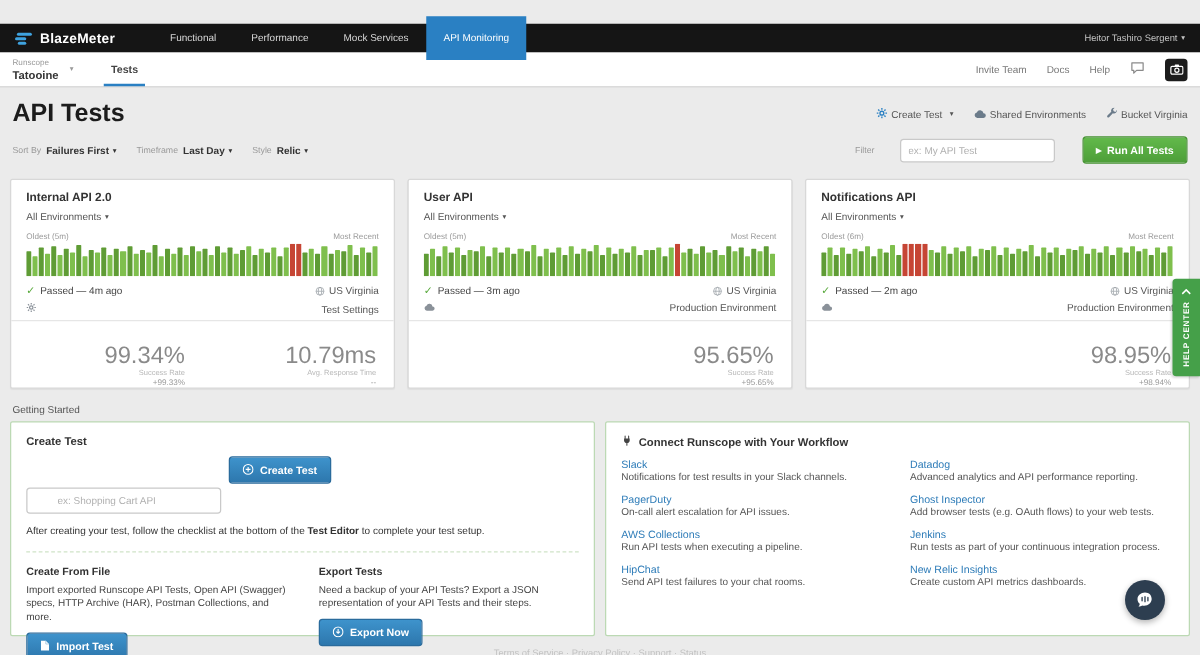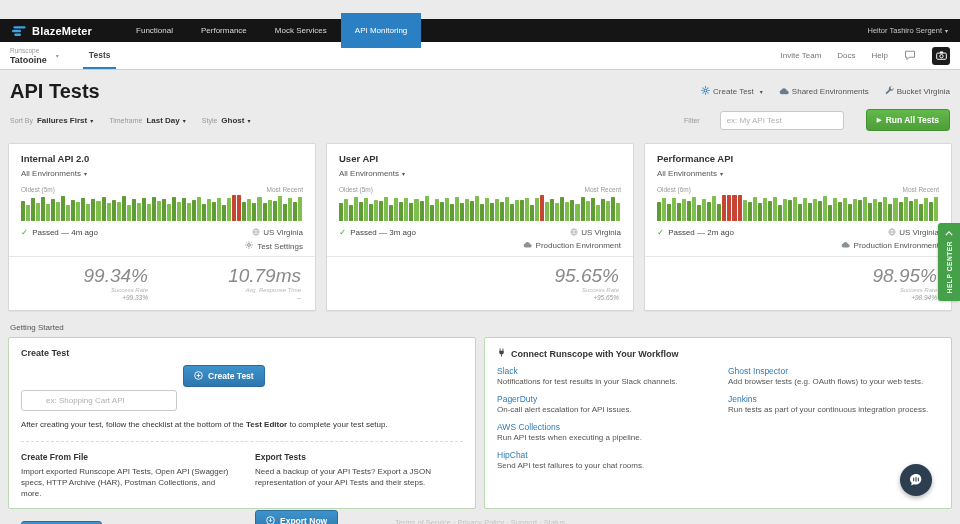--- a/index.html
+++ b/index.html
@@ -58,43 +58,43 @@
   .card-env { font-size:8px; color:#555; margin-bottom:8px; cursor:pointer; }
   .card-meta { display:flex; justify-content:space-between; font-size:6.5px; color:#9a9a9a; margin-bottom:2px; }
   .bars { height:26px; display:flex; align-items:flex-end; overflow:hidden; cursor:pointer; }
   .bar { flex:1 1 0; margin-right:1px; border-radius:0.5px; }
   .bar-g1 { background:#5f9c35; }
   .bar-g2 { background:#7fbf4d; }
   .bar-fail { background:#c64534; }
   .card-status { margin-top:6px; display:flex; justify-content:space-between; align-items:center; font-size:8px; color:#444; }
   .check { color:#56a839; font-weight:bold; margin-right:4px; font-size:8.5px; }
   .st-right { display:flex; align-items:center; gap:3px; color:#555; }
-  .card-row2 { margin-top:4px; display:flex; justify-content:flex-end; align-items:center; gap:4px; font-size:8px; color:#555; }
-  .card-stats { position:absolute; left:0; right:0; bottom:0; height:54px; border-top:1px solid #e6e6e6; display:flex; align-items:center;font-style:italic; }
+  .card-row2 { margin-top:4px; display:flex; justify-content:space-between; align-items:center; gap:4px; font-size:8px; color:#555; }
+  .card-stats { position:absolute; left:0; right:0; bottom:0; height:54px; border-top:1px solid #e6e6e6; display:flex; align-items:flex-end; }
   .stat { flex:1; text-align:right; padding-right:14px; }
   .stat .num { font-size:19px; color:#8a8a8a; line-height:20px; }
   .stat .slabel { font-size:6px; color:#b8b8b8; margin-top:1px; }
   .stat .sdelta { font-size:6.5px; color:#999; margin-top:1px; }
 
   
   .section-label { font-size:8px; color:#555; margin:0 2px 5px; }
   .panels { display:flex; gap:8px; }
   .panel { flex:1; background:#fff; border:1px solid #bcd9b4; border-radius:2px; padding:10px 12px; height:172px; }
   .panel h3 { font-size:9px; color:#333; margin-bottom:7px; display:flex; align-items:center; gap:5px; }
   .create-row { display:flex; gap:6px; margin-bottom:9px; }
   .create-row input { width:156px; height:21px; border:1px solid #c9c9c9; border-radius:3px; padding:0 24px; font-size:8px; font-family:inherit; background:#fff;margin-top:25px; }
   .create-row input::placeholder { color:#b0b0b0; }
   .btn-blue { display:inline-flex; align-items:center; gap:5px; height:22px; padding:0 10px; border:1px solid #2a6b9c; border-radius:3px;
     background:linear-gradient(#3e93cc,#2d77ad); color:#fff; font-size:8.5px; font-weight:bold; font-family:inherit; cursor:pointer; }
   .note { font-size:8px; color:#333; line-height:1.35; }
   .dashed { border:none; border-top:1px dashed #cfe3c7; margin:10px 0; }
   .panel-cols { display:flex; gap:26px; }
   .panel-col { flex:1; }
   .panel-col h4 { font-size:8.5px; color:#333; margin-bottom:4px; }
-  .panel-col p { font-size:8px; color:#444; line-height:1.4; margin-bottom:22px; }
+  .panel-col p { font-size:8px; color:#444; line-height:1.4; margin-bottom:7px; }
   .int-cols { display:flex; gap:20px; }
   .int-col { flex:1; }
   .integration { margin-bottom:7px; }
   .integration a { font-size:8.5px; color:#2e7cb8; text-decoration:none; cursor:pointer; display:block; margin-bottom:1px; }
   .integration p { font-size:8px; color:#555; line-height:1.25; }
 
   
   .help-tab { position:absolute; right:0; top:223px; width:22px; height:78px; background:#45a049; border-radius:3px 0 0 3px;
     display:flex; flex-direction:column; align-items:center; justify-content:center; gap:5px; color:#fff; cursor:pointer; box-shadow:-1px 1px 2px rgba(0,0,0,.15); }
   .help-tab .vtext { writing-mode:vertical-rl; transform:rotate(180deg); font-size:6.5px; font-weight:bold; letter-spacing:.6px; }
@@ -191,21 +191,21 @@
       </a>
     </div>
   </div>
 
   <div class="toolbar">
     <span class="tlabel">Sort By</span>
     <a class="tvalue"><span>Failures First</span><span class="caret">▾</span></a>
     <span class="tlabel">Timeframe</span>
     <a class="tvalue"><span>Last Day</span><span class="caret">▾</span></a>
     <span class="tlabel">Style</span>
-    <a class="tvalue"><span>Ghost</span><span class="caret">▾</span></a>
+    <a class="tvalue"><span>Relic</span><span class="caret">▾</span></a>
     <div class="filter">
       <span class="tlabel">Filter</span>
       <input placeholder="ex: My API Test" style="">
       <button class="btn-green">
         <span class="play">▶</span>
         <span>Run All Tests</span>
       </button>
     </div>
   </div>
 
@@ -403,21 +403,21 @@
       <div class="card-stats">
         <div class="stat">
           <div class="num">95.65%</div>
           <div class="slabel">Success Rate</div>
           <div class="sdelta">+95.65%</div>
         </div>
       </div>
     </section>
 
     <section class="card">
-      <div class="card-title">Performance API</div>
+      <div class="card-title">Notifications API</div>
       <div class="card-env"><span>All Environments</span><span class="caret">▾</span></div>
       <div class="card-meta">
         <span>Oldest (6m)</span>
         <span>Most Recent</span>
       </div>
       <div class="bars">
           <div class="bar bar-g1" style="height: 75%;"></div>
           <div class="bar bar-g2" style="height: 88%;"></div>
           <div class="bar bar-g1" style="height: 64%;"></div>
           <div class="bar bar-g2" style="height: 90%;"></div>
@@ -582,26 +582,34 @@
             <a>AWS Collections</a>
             <p>Run API tests when executing a pipeline.</p>
           </div>
           <div class="integration">
             <a>HipChat</a>
             <p>Send API test failures to your chat rooms.</p>
           </div>
         </div>
         <div class="int-col">
           <div class="integration">
+            <a>Datadog</a>
+            <p>Advanced analytics and API performance reporting.</p>
+          </div>
+          <div class="integration">
             <a>Ghost Inspector</a>
             <p>Add browser tests (e.g. OAuth flows) to your web tests.</p>
           </div>
           <div class="integration">
             <a>Jenkins</a>
             <p>Run tests as part of your continuous integration process.</p>
+          </div>
+          <div class="integration">
+            <a>New Relic Insights</a>
+            <p>Create custom API metrics dashboards.</p>
           </div>
         </div>
       </div>
     </section>
   </div>
 </main>
 
 <div class="help-tab">
   <svg viewBox="0 0 10 6" width="8" height="5">
       <path d="M1 5l4-4 4 4" fill="none" stroke="#fff" stroke-width="1.5"></path>

